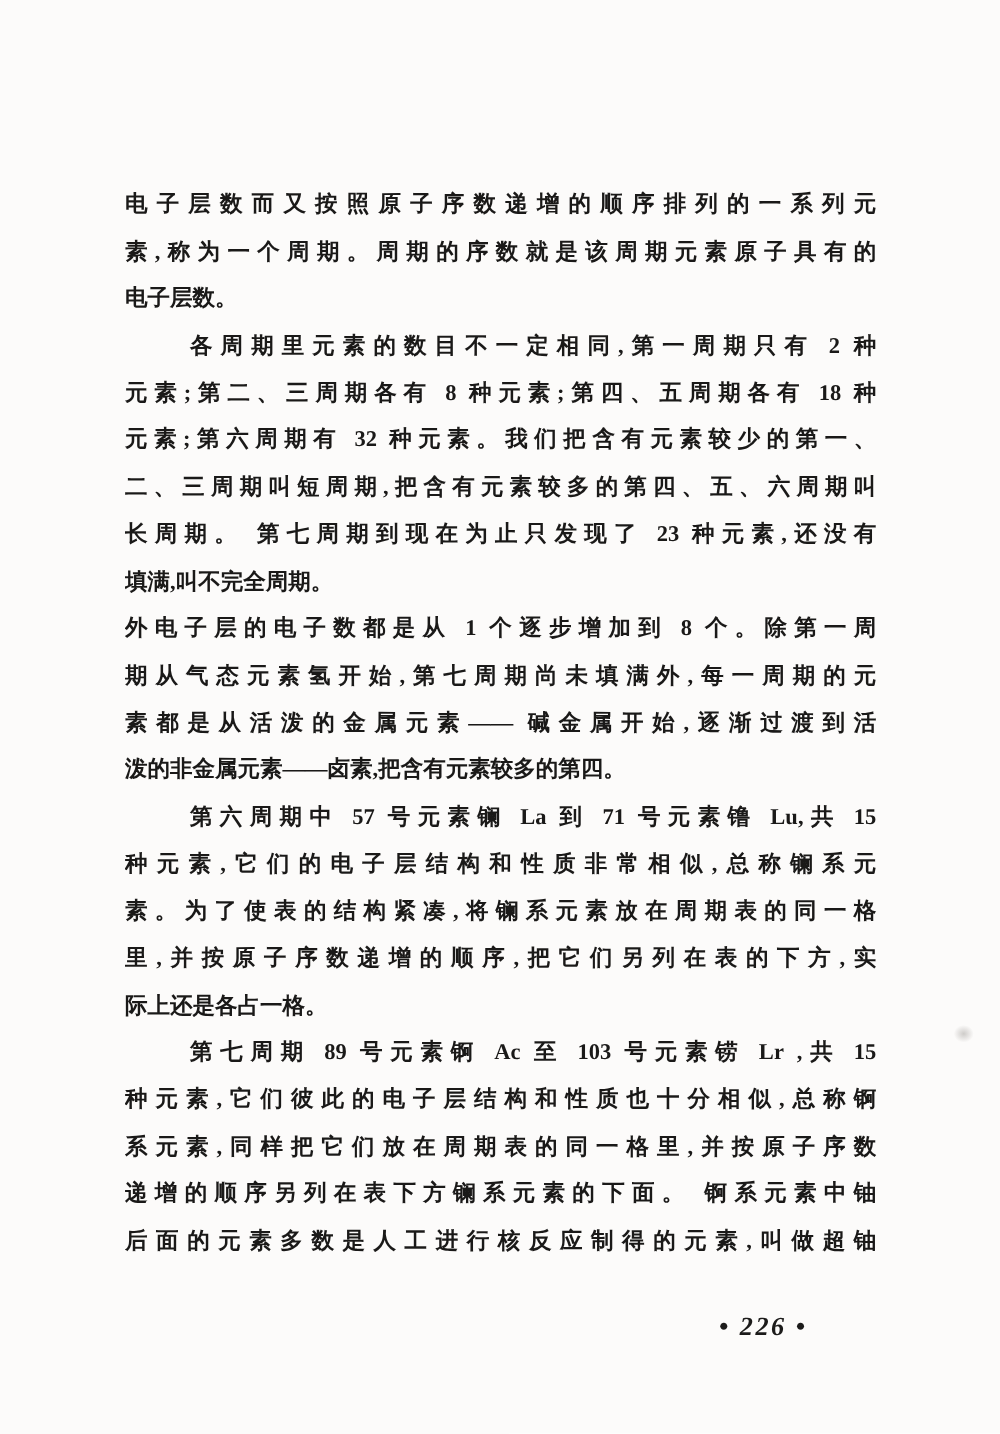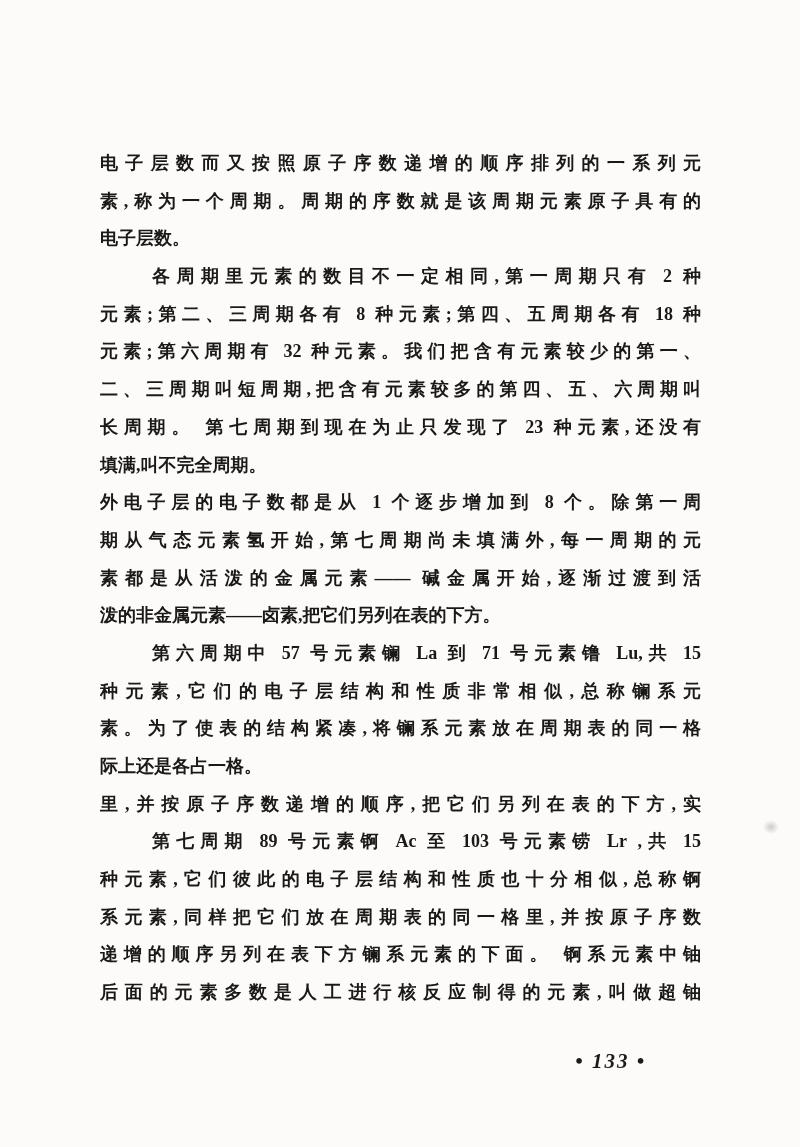--- a/index.html
+++ b/index.html
@@ -77,29 +77,29 @@
     <p class="line end">电子层数。</p>
     <p class="line indent">各周期里元素的数目不一定相同,第一周期只有 2 种</p>
     <p class="line">元素;第二、三周期各有 8 种元素;第四、五周期各有 18 种</p>
     <p class="line">元素;第六周期有 32 种元素。我们把含有元素较少的第一、</p>
     <p class="line">二、三周期叫短周期,把含有元素较多的第四、五、六周期叫</p>
     <p class="line">长周期。 第七周期到现在为止只发现了 23 种元素,还没有</p>
     <p class="line end">填满,叫不完全周期。</p>
     <p class="line">外电子层的电子数都是从 1 个逐步增加到 8 个。除第一周</p>
     <p class="line">期从气态元素氢开始,第七周期尚未填满外,每一周期的元</p>
     <p class="line">素都是从活泼的金属元素—— 碱金属开始,逐渐过渡到活</p>
-    <p class="line end">泼的非金属元素——卤素,把它们另列在表的下方。</p>
+    <p class="line end">泼的非金属元素——卤素,把含有元素较多的第四。</p>
     <p class="line indent">第六周期中 57 号元素镧 La 到 71 号元素镥 Lu,共 15</p>
     <p class="line">种元素,它们的电子层结构和性质非常相似,总称镧系元</p>
     <p class="line">素。为了使表的结构紧凑,将镧系元素放在周期表的同一格</p>
+    <p class="line">里,并按原子序数递增的顺序,把它们另列在表的下方,实</p>
     <p class="line end">际上还是各占一格。</p>
-    <p class="line">里,并按原子序数递增的顺序,把它们另列在表的下方,实</p>
     <p class="line indent">第七周期 89 号元素锕 Ac 至 103 号元素铹 Lr ,共 15</p>
     <p class="line">种元素,它们彼此的电子层结构和性质也十分相似,总称锕</p>
     <p class="line">系元素,同样把它们放在周期表的同一格里,并按原子序数</p>
     <p class="line">递增的顺序另列在表下方镧系元素的下面。 锕系元素中铀</p>
     <p class="line">后面的元素多数是人工进行核反应制得的元素,叫做超铀</p>
   </div>
 
-  <div class="page-number">• 133 •</div>
+  <div class="page-number">• 226 •</div>
 
   <div class="speck"></div>
 </div>
 
 </body></html>

